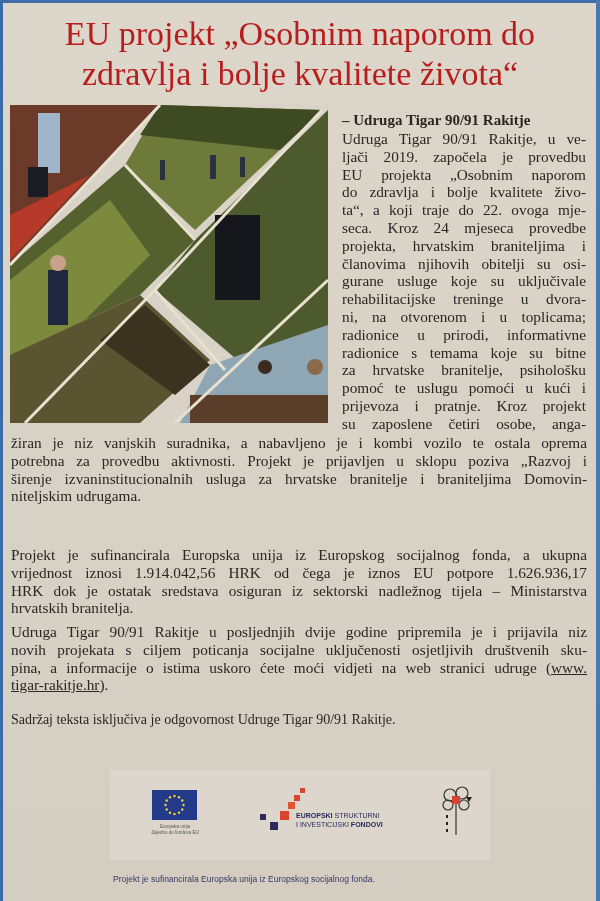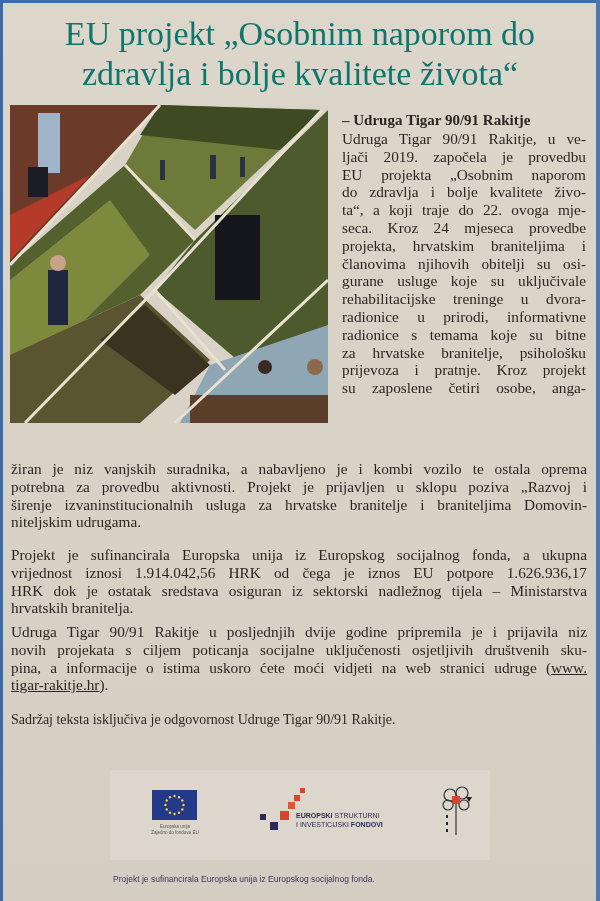--- a/index.html
+++ b/index.html
@@ -11,21 +11,21 @@
     }
     .paper {
       position: absolute; left: 0; top: 0; width: 600px; height: 901px;
       background: linear-gradient(180deg, #ddd6cb 0%, #d9d2c7 40%, #d7d0c5 70%, #d4cdc2 100%);
     }
     .edge-left { position: absolute; left: 0; top: 0; width: 3px; height: 901px; background: #3a6aa8; }
     .edge-right { position: absolute; right: 0; top: 0; width: 4px; height: 901px; background: #4a78b0; }
     .edge-top { position: absolute; left: 0; top: 0; width: 600px; height: 3px; background: #3f6ca8; }
     .title {
       position: absolute; left: 0; top: 14px; width: 600px;
-      text-align: center; font-size: 34px; line-height: 40px; color: #0f766e;
+      text-align: center; font-size: 34px; line-height: 40px; color: #b91c1c;
     }
     .photo {
       position: absolute; left: 10px; top: 105px; width: 318px; height: 318px;
       background: #d8d2c7; overflow: hidden;
     }
     .photo svg { display: block; }
     .byline {
       position: absolute; left: 342px; top: 112px; font-weight: bold; font-size: 15px;
     }
     .col {
@@ -123,28 +123,30 @@
   <div>Udruga Tigar 90/91 Rakitje, u ve-</div>
   <div>ljači 2019. započela je provedbu</div>
   <div>EU projekta „Osobnim naporom</div>
   <div>do zdravlja i bolje kvalitete živo-</div>
   <div>ta“, a koji traje do 22. ovoga mje-</div>
   <div>seca. Kroz 24 mjeseca provedbe</div>
   <div>projekta, hrvatskim braniteljima i</div>
   <div>članovima njihovih obitelji su osi-</div>
   <div>gurane usluge koje su uključivale</div>
   <div>rehabilitacijske treninge u dvora-</div>
+  <div>ni, na otvorenom i u toplicama;</div>
   <div>radionice u prirodi, informativne</div>
   <div>radionice s temama koje su bitne</div>
   <div>za hrvatske branitelje, psihološku</div>
+  <div>pomoć te uslugu pomoći u kući i</div>
   <div>prijevoza i pratnje. Kroz projekt</div>
   <div>su zaposlene četiri osobe, anga-</div>
 </div>
 
-<div class="full" style="top:434px;margin-top:26px;">
+<div class="full" style="top:434px;">
   <div class="j">žiran je niz vanjskih suradnika,  a nabavljeno je i kombi vozilo te ostala oprema</div>
   <div class="j">potrebna za provedbu aktivnosti. Projekt je prijavljen u sklopu poziva „Razvoj i</div>
   <div class="j">širenje izvaninstitucionalnih usluga za hrvatske branitelje i braniteljima Domovin-</div>
   <div>niteljskim udrugama.</div>
 </div>
 
 <div class="full" style="top:546px;">
   <div class="j">Projekt je sufinancirala Europska unija iz Europskog socijalnog fonda, a ukupna</div>
   <div class="j">vrijednost iznosi 1.914.042,56 HRK od čega je iznos EU potpore 1.626.936,17</div>
   <div class="j">HRK dok je ostatak sredstava osiguran iz sektorski nadležnog tijela – Ministarstva</div>

